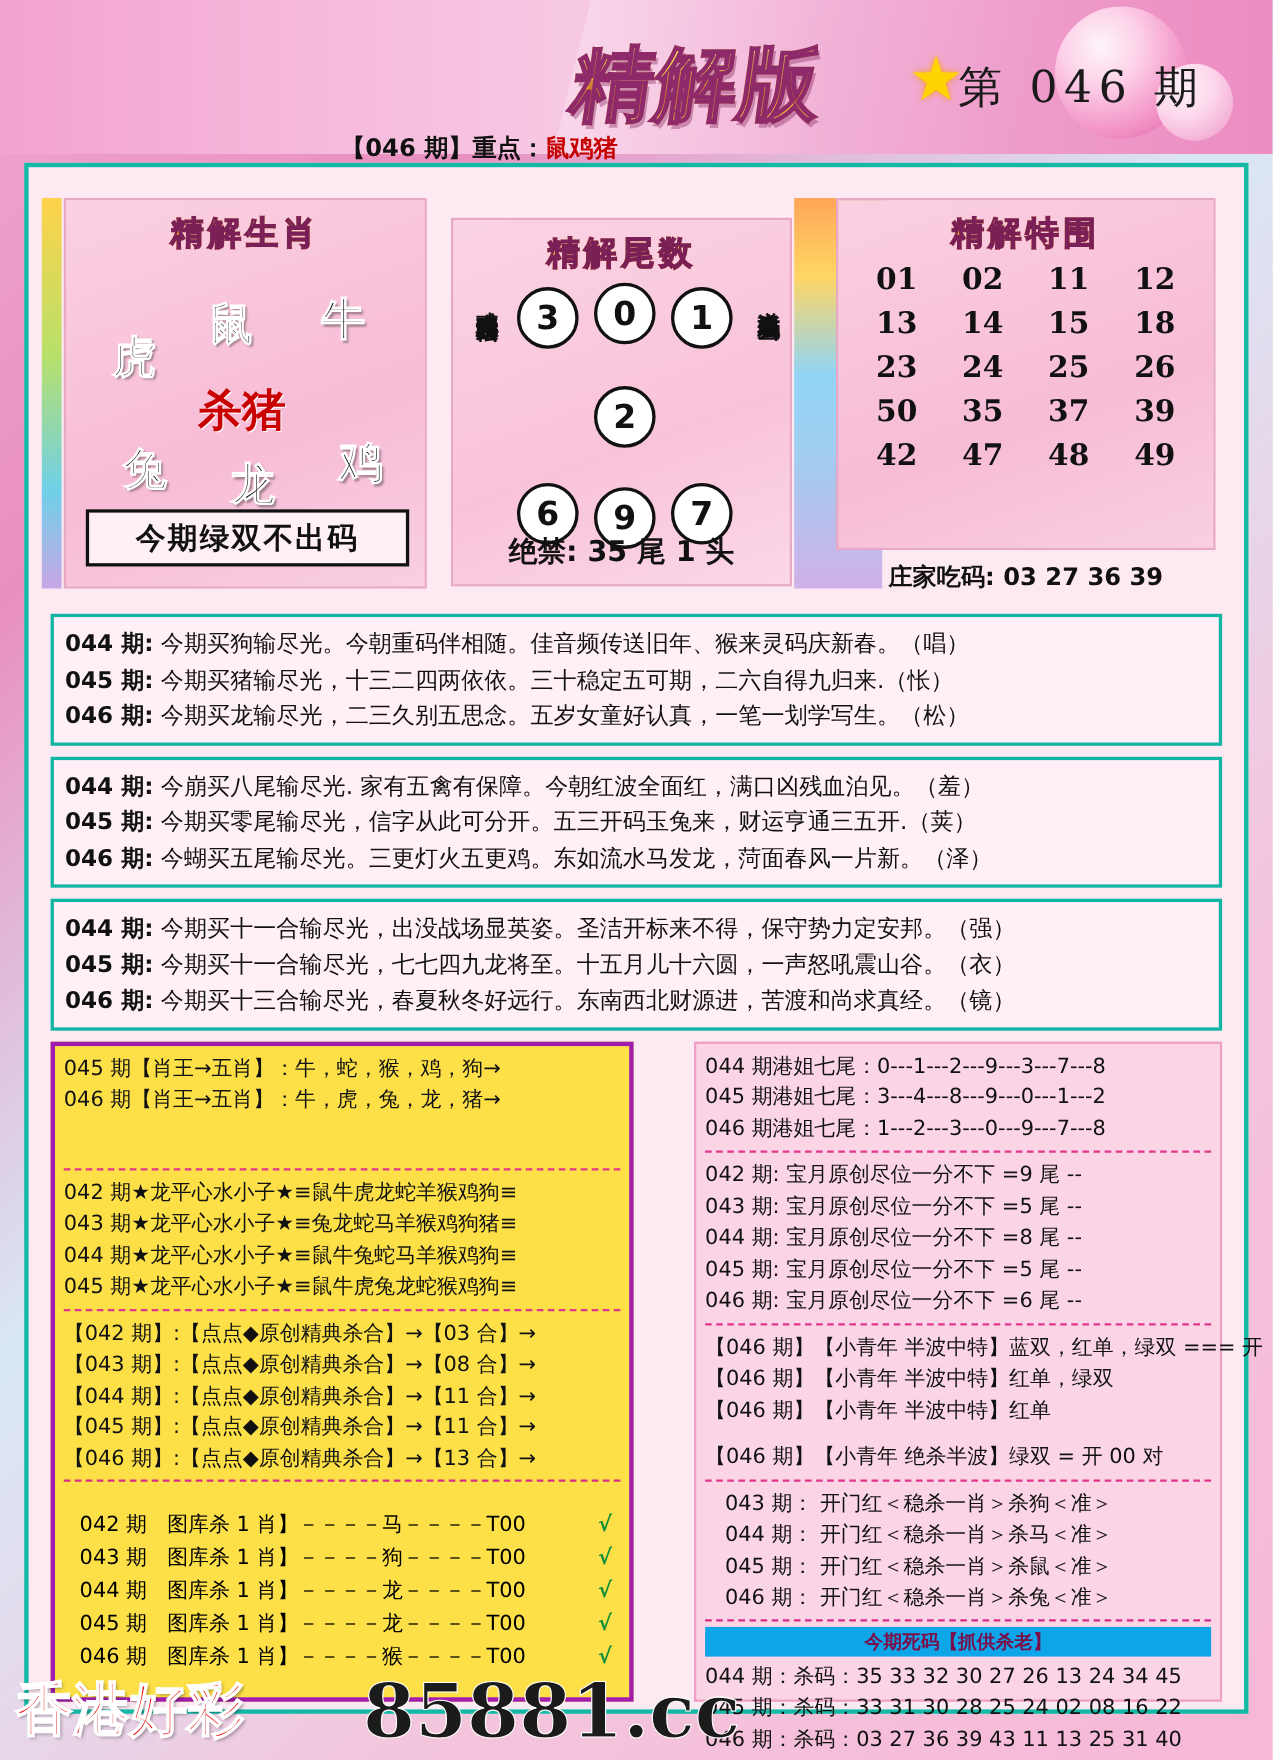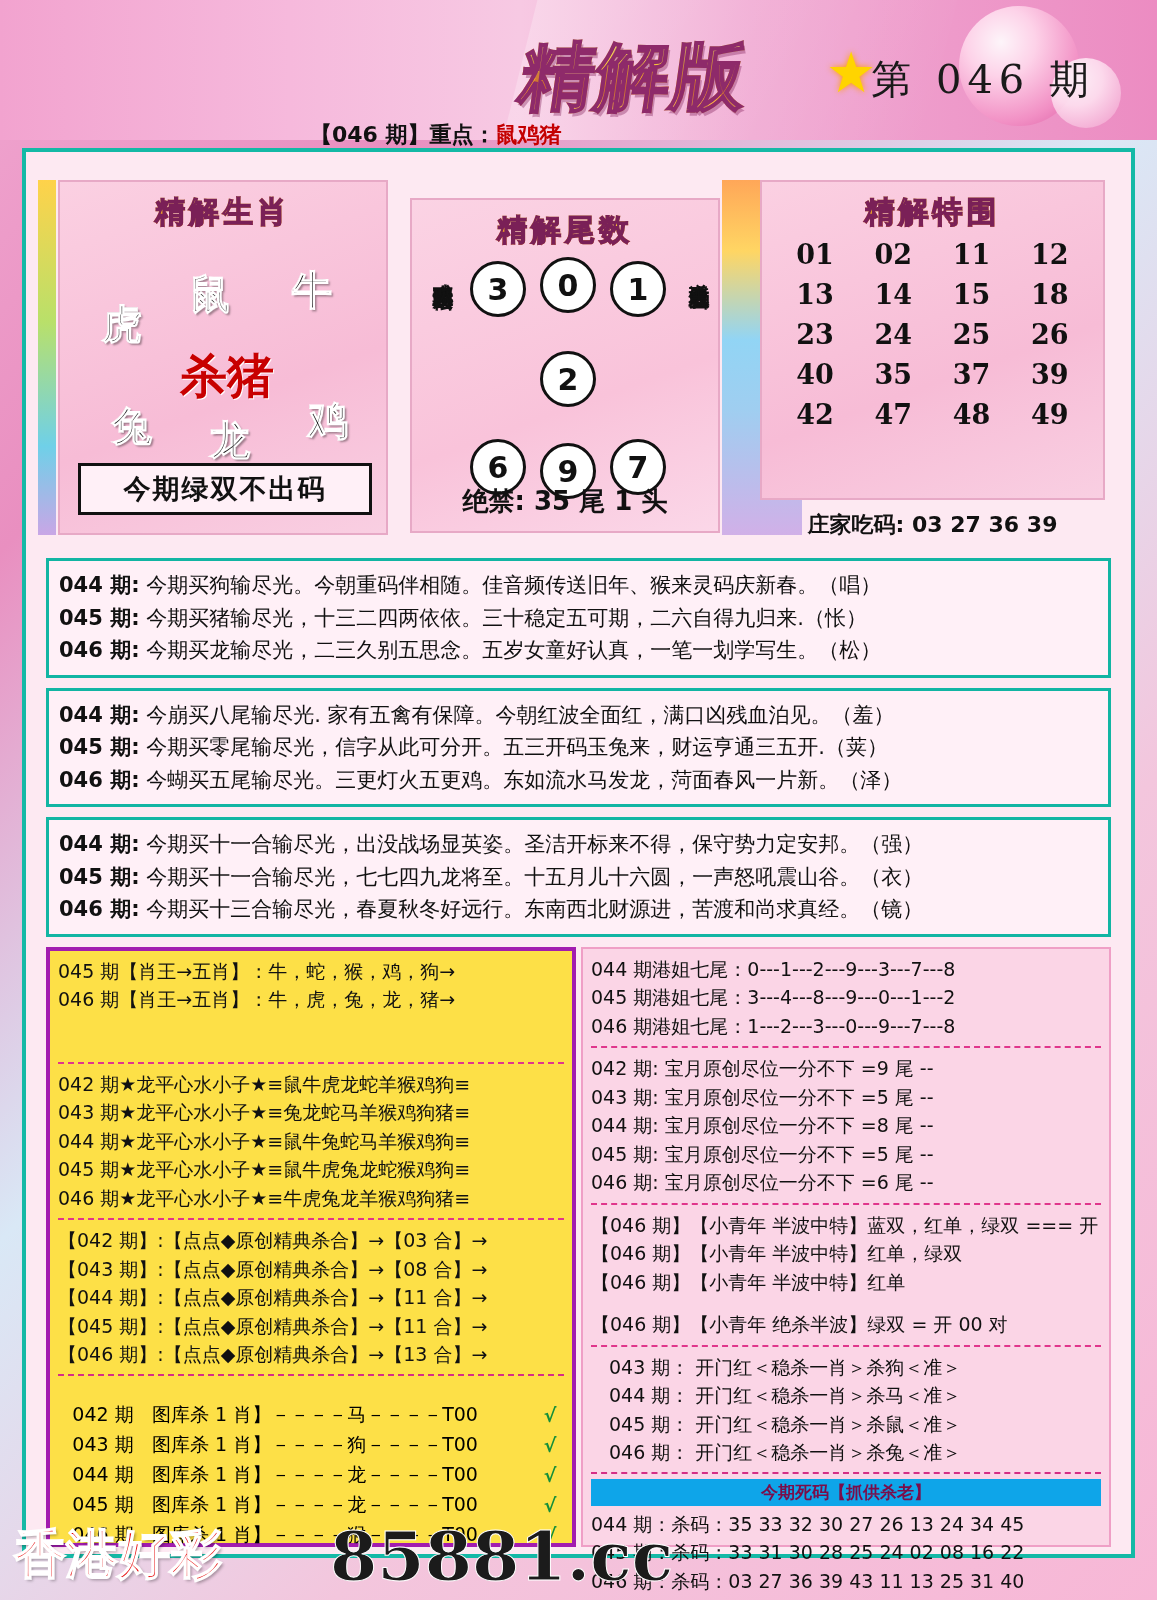--- a/index.html
+++ b/index.html
@@ -83,21 +83,21 @@
   }
   .zodiac-area { position:relative; height:230px; }
   .zchar {
     position:absolute; font-family:"DejaVu Serif","Liberation Serif",serif;
     font-size:40px; font-weight:bold; color:#111;
     -webkit-text-stroke:1px #fff;
     text-shadow:2px 2px 2px rgba(0,0,0,.35);
   }
   .zkill {
     position:absolute; font-family:"DejaVu Serif","Liberation Serif",serif;
-    font-size:47px; font-weight:bold; color:#c80000;
+    font-size:40px; font-weight:bold; color:#c80000;
     text-shadow:1px 1px 0 #fff;
   }
   .green-box {
     position:absolute; left:18px; bottom:18px; width:294px; height:52px;
     border:3px solid #111; background:#fff0f7;
     display:flex; align-items:center; justify-content:center;
     font-size:27px; font-weight:bold; color:#111; letter-spacing:2px;
   }
 
   .panel-tail {
@@ -156,21 +156,21 @@
   .vrow .idx { font-weight:bold; }
   .vrow .txt { color:#111; }
 
   
   .bottom { position:relative; margin:10px 14px 0 14px; height:600px; }
   .bcol-left {
     position:absolute; left:0; top:0; width:530px; height:600px;
     background:#fde047; border:4px solid #a21caf; padding:6px 8px;
   }
   .bcol-right {
-    position:absolute; right:0; top:0; width:530px; height:600px;
+    position:absolute; right:0; top:0; width:480px; height:600px;
     background:#fbd5e6; border:2px solid #ef9fc6; padding:6px 8px;
   }
   .line { font-size:19px; color:#111; line-height:1.5; white-space:nowrap; }
   .sep { height:0; border-top:2px dashed #e0368c; margin:6px 0; }
   .sep2 { height:0; border-top:2px dashed #d62e86; margin:5px 0; }
   .gap { height:14px; }
   .tbl { width:100%; border-collapse:collapse; font-size:19px;margin-top:24px; }
   .tbl td { padding:2px 4px; white-space:nowrap; }
   .tbl .c1 { width:90px; text-align:center; }
   .tbl .c2 { text-align:left; }
@@ -264,21 +264,21 @@
           <span>11</span>
           <span>12</span>
           <span>13</span>
           <span>14</span>
           <span>15</span>
           <span>18</span>
           <span>23</span>
           <span>24</span>
           <span>25</span>
           <span>26</span>
-          <span>40</span>
+          <span>50</span>
           <span>35</span>
           <span>37</span>
           <span>39</span>
           <span>42</span>
           <span>47</span>
           <span>48</span>
           <span>49</span>
         </div>
       </div>
       <div class="banker">
@@ -338,21 +338,20 @@
         <div class="line">045 期【肖王→五肖】：牛，蛇，猴，鸡，狗→</div>
         <div class="line">046 期【肖王→五肖】：牛，虎，兔，龙，猪→</div>
         <div class="gap"></div>
             <div class="gap"></div>
             <div class="gap"></div>
         <div class="sep"></div>
         <div class="line">042 期★龙平心水小子★≡鼠牛虎龙蛇羊猴鸡狗≡</div>
         <div class="line">043 期★龙平心水小子★≡兔龙蛇马羊猴鸡狗猪≡</div>
         <div class="line">044 期★龙平心水小子★≡鼠牛兔蛇马羊猴鸡狗≡</div>
         <div class="line">045 期★龙平心水小子★≡鼠牛虎兔龙蛇猴鸡狗≡</div>
-        <div class="line">046 期★龙平心水小子★≡牛虎兔龙羊猴鸡狗猪≡</div>
         <div class="sep"></div>
         <div class="line">【042 期】:【点点◆原创精典杀合】→【03 合】→</div>
         <div class="line">【043 期】:【点点◆原创精典杀合】→【08 合】→</div>
         <div class="line">【044 期】:【点点◆原创精典杀合】→【11 合】→</div>
         <div class="line">【045 期】:【点点◆原创精典杀合】→【11 合】→</div>
         <div class="line">【046 期】:【点点◆原创精典杀合】→【13 合】→</div>
         <div class="sep2"></div>
         <table class="tbl">
           <tbody>
                 <tr>

